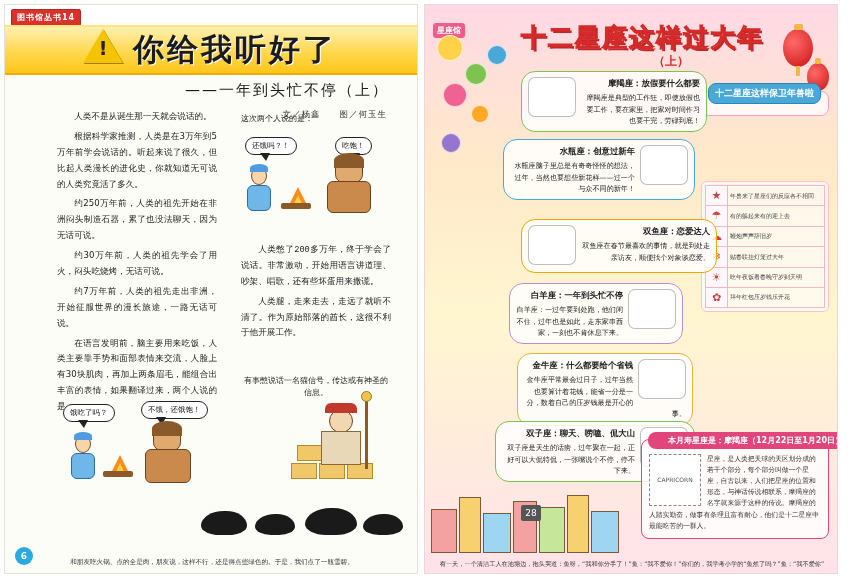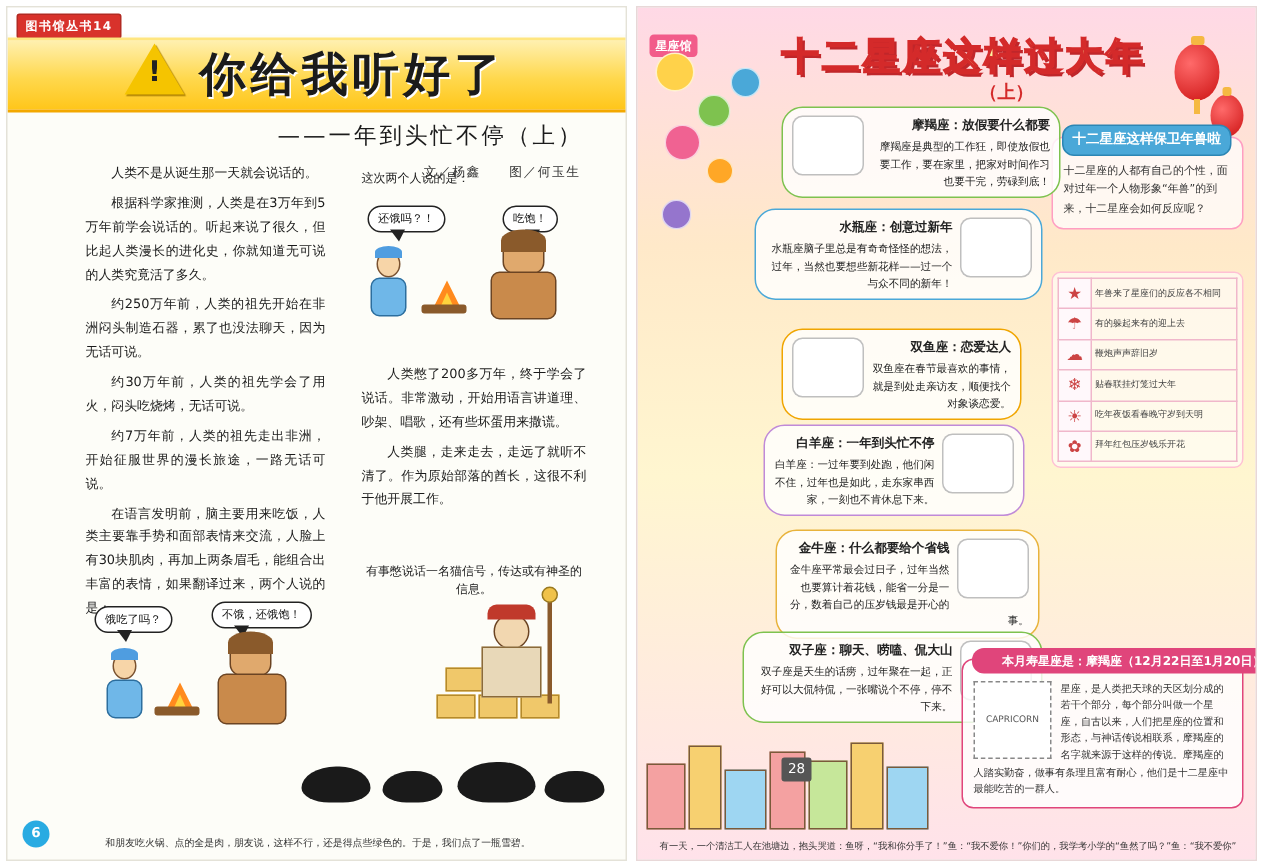--- a/index.html
+++ b/index.html
@@ -85,21 +85,21 @@
     text-align: justify;
   }
   .lp-body p { margin: 0 0 4px 0; text-indent: 2em; }
 
   .lp-body2 {
     position: absolute;
     top: 238px; left: 236px; width: 150px;
     font-size: 8.6px; line-height: 1.85; color: #1a1a1a;
     text-align: justify;
   }
-  .lp-body2 p { margin: 0 0 4px 0; text-indent: 2em; }
+  .lp-body2 p { margin: 0 0 4px 0; text-indent: 2em; font-family: Liberation Mono, monospace; }
 
   .bubble-note {
     position: absolute;
     font-size: 8px; color: #222; line-height: 1.5;
   }
   .cap-right-1 { top: 108px; left: 236px; width: 150px; }
   .cap-mid { top: 370px; left: 236px; width: 150px; text-align: center; }
 
   
   .bub {
@@ -214,21 +214,21 @@
   }
   .sign-card .sc-name { font-weight: bold; font-size: 8.4px; display:block; margin-bottom:2px; }
   .sc-art {
     float: left; width: 48px; height: 40px; margin: 0 5px 2px 0;
     background: #fff; border: 1.2px solid rgba(0,0,0,.25); border-radius: 7px;
   }
   .sc-art-r { float: right; margin: 0 0 2px 5px; }
 
   .card-cap   { top: 66px;  left: 96px;  width: 186px; background: rgba(255,255,255,.82); border: 1.6px solid #7ec24f; }
   .card-aqu   { top: 134px; left: 78px;  width: 192px; background: rgba(255,255,255,.82); border: 1.6px solid #4aa8d8; }
-  .card-pis   { top: 214px; left: 96px;  width: 160px; background: rgba(255,255,255,.82); border: 1.6px solid #f0a500; }
+  .card-pis   { top: 214px; left: 96px;  width: 196px; background: rgba(255,255,255,.82); border: 1.6px solid #f0a500; }
   .card-ari   { top: 278px; left: 84px;  width: 174px; background: rgba(255,255,255,.82); border: 1.6px solid #c08ad8; }
   .card-tau   { top: 348px; left: 92px;  width: 176px; background: rgba(255,255,255,.82); border: 1.6px solid #e8b33c; }
   .card-gem   { top: 416px; left: 70px;  width: 200px; background: rgba(255,255,255,.82); border: 1.6px solid #7ec24f; }
 
   .table-box {
     position: absolute; top: 176px; right: 8px; width: 128px;
     background: rgba(255,255,255,.6);
     border: 1.3px solid #ffc0d4; border-radius: 6px;
     padding: 3px;
     font-size: 6px; color: #444;
@@ -385,21 +385,20 @@
     <div class="ornament" style="top:128px; left:16px; width:20px; height:20px; background:#9575cd;"></div>
 
     <div class="lantern" style="top:24px; right:24px; width:30px; height:38px;"></div>
     <div class="lantern" style="top:58px; right:8px; width:22px; height:28px;"></div>
 
     <div class="rp-title">十二星座这样过大年</div>
     <div class="rp-title-sub">（上）</div>
 
     <div class="info-box">
       <h4>十二星座这样保卫年兽啦</h4>
-      <div>十二星座的人都有自己的个性，面对过年一个人物形象“年兽”的到来，十二星座会如何反应呢？</div>
     </div>
 
     <div class="table-box">
       <table>
         <tbody>
             <tr>
           <td class="ic">★</td>
           <td>年兽来了星座们的反应各不相同</td>
         </tr>
         <tr>

